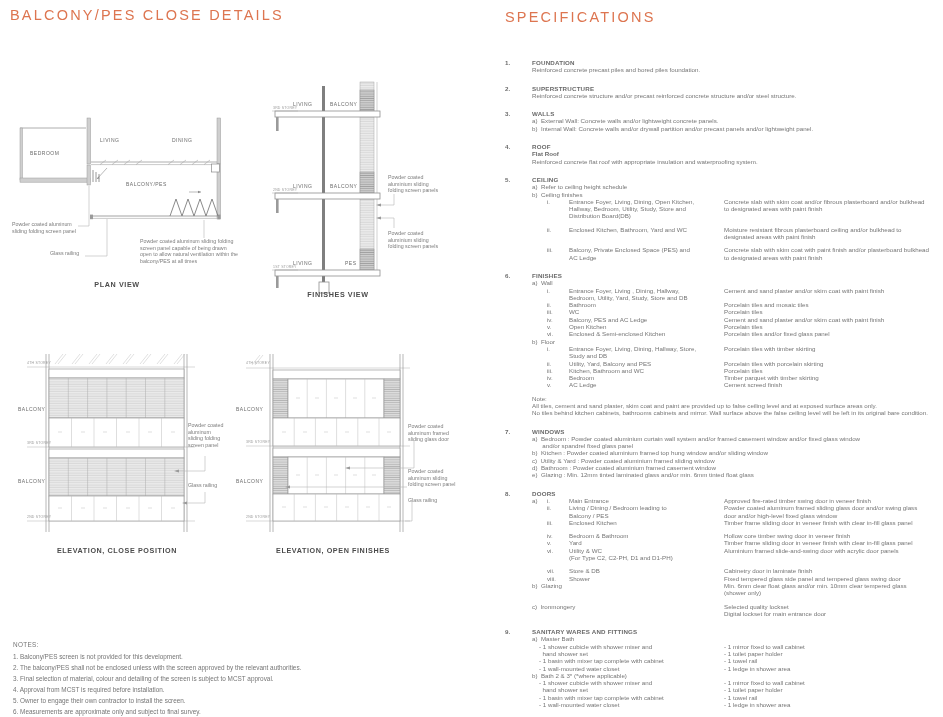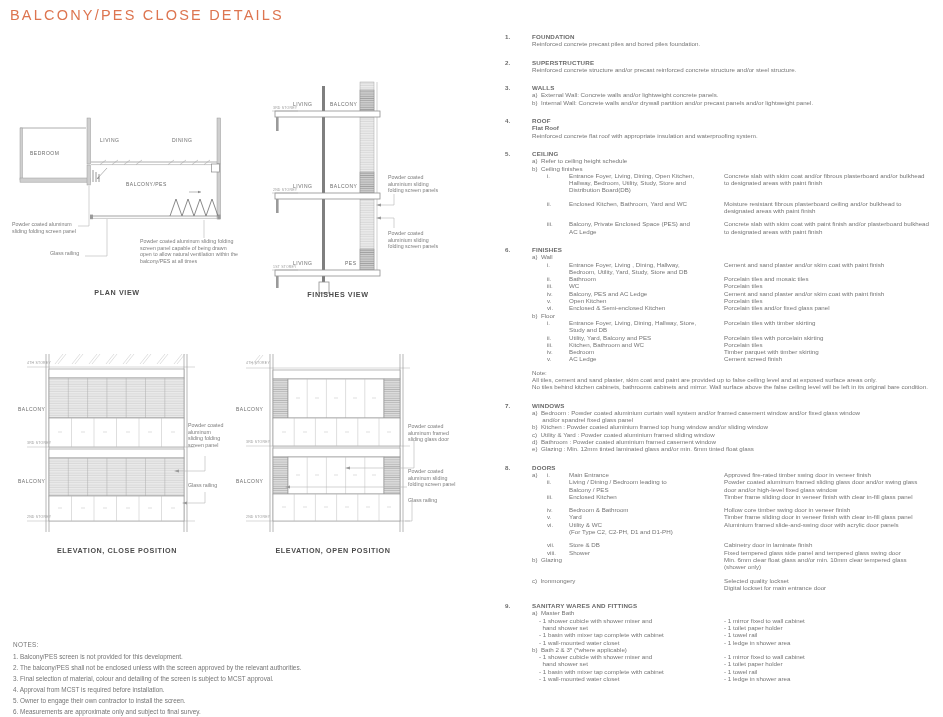--- a/index.html
+++ b/index.html
@@ -98,21 +98,21 @@
 <div class="abs draw-label" style="left:100px;top:137px;">LIVING</div>
 <div class="abs draw-label" style="left:172px;top:137px;">DINING</div>
 <div class="abs draw-label" style="left:126px;top:181px;">BALCONY/PES</div>
 <div class="abs draw-ann" style="left:12px;top:221px;width:74px;">Powder coated aluminum
 sliding folding screen panel</div>
 <div class="abs draw-ann" style="left:50px;top:250px;width:40px;">Glass railing</div>
 <div class="abs draw-ann" style="left:140px;top:238px;width:104px;">Powder coated aluminum sliding folding
 screen panel capable of being drawn
 open to allow natural ventilation within the
 balcony/PES at all times</div>
-<div class="abs draw-caption" style="left:58px;top:288px;width:118px;">PLAN VIEW</div>
+<div class="abs draw-caption" style="left:58px;top:280px;width:118px;">PLAN VIEW</div>
 
 <svg class="abs" style="left:272px;top:82px;" width="180" height="212" viewBox="0 0 180 212">
   <defs>
     <pattern id="hL" width="4" height="2.4" patternUnits="userSpaceOnUse">
       <rect width="4" height="2.4" fill="#ececec"></rect>
         <line x1="0" y1="1" x2="4" y2="1" stroke="#c4c4c4" stroke-width="0.6"></line>
     </pattern>
     <pattern id="hD" width="4" height="2.2" patternUnits="userSpaceOnUse">
       <rect width="4" height="2.2" fill="#cfcfcf"></rect>
         <line x1="0" y1="1" x2="4" y2="1" stroke="#8f8f8f" stroke-width="0.7"></line>
@@ -380,33 +380,36 @@
 <div class="abs tiny-storey" style="left:246px;top:361px;">4TH STOREY</div>
 <div class="abs tiny-storey" style="left:246px;top:440px;">3RD STOREY</div>
 <div class="abs tiny-storey" style="left:246px;top:515px;">2ND STOREY</div>
 <div class="abs draw-ann" style="left:408px;top:423px;width:64px;">Powder coated
 aluminum framed
 sliding glass door</div>
 <div class="abs draw-ann" style="left:408px;top:468px;width:64px;">Powder coated
 aluminum sliding
 folding screen panel</div>
 <div class="abs draw-ann" style="left:408px;top:497px;width:40px;">Glass railing</div>
-<div class="abs draw-caption" style="left:272px;top:546px;width:122px;">ELEVATION, OPEN POSITION</div>
+<div class="abs draw-caption" style="left:272px;top:546px;width:122px;">ELEVATION, OPEN FINISHES</div>
 
 <div class="abs notes-heading" style="left:13px;top:641px;">NOTES:</div>
 <div class="abs" style="left:13px;top:651px;width:430px;">
     <div class="note-line">1. Balcony/PES screen is not provided for this development.</div>
     <div class="note-line">2. The balcony/PES shall not be enclosed unless with the screen approved by the relevant authorities.</div>
     <div class="note-line">3. Final selection of material, colour and detailing of the screen is subject to MCST approval.</div>
     <div class="note-line">4. Approval from MCST is required before installation.</div>
     <div class="note-line">5. Owner to engage their own contractor to install the screen.</div>
     <div class="note-line">6. Measurements are approximate only and subject to final survey.</div>
   </div>
 
 <div class="abs right-panel">
+  <div style="padding-top:8px;">
+    <span class="page-title">SPECIFICATIONS</span>
+  </div>
   <div class="spec-list">
       <div class="spec-section">
         <div class="spec-num">1.</div>
         <div>
           <div class="spec-title">FOUNDATION</div>
           <div class="row">Reinforced concrete precast piles and bored piles foundation.</div>
         </div>
       </div>
       <div class="spec-section">
         <div class="spec-num">2.</div>

